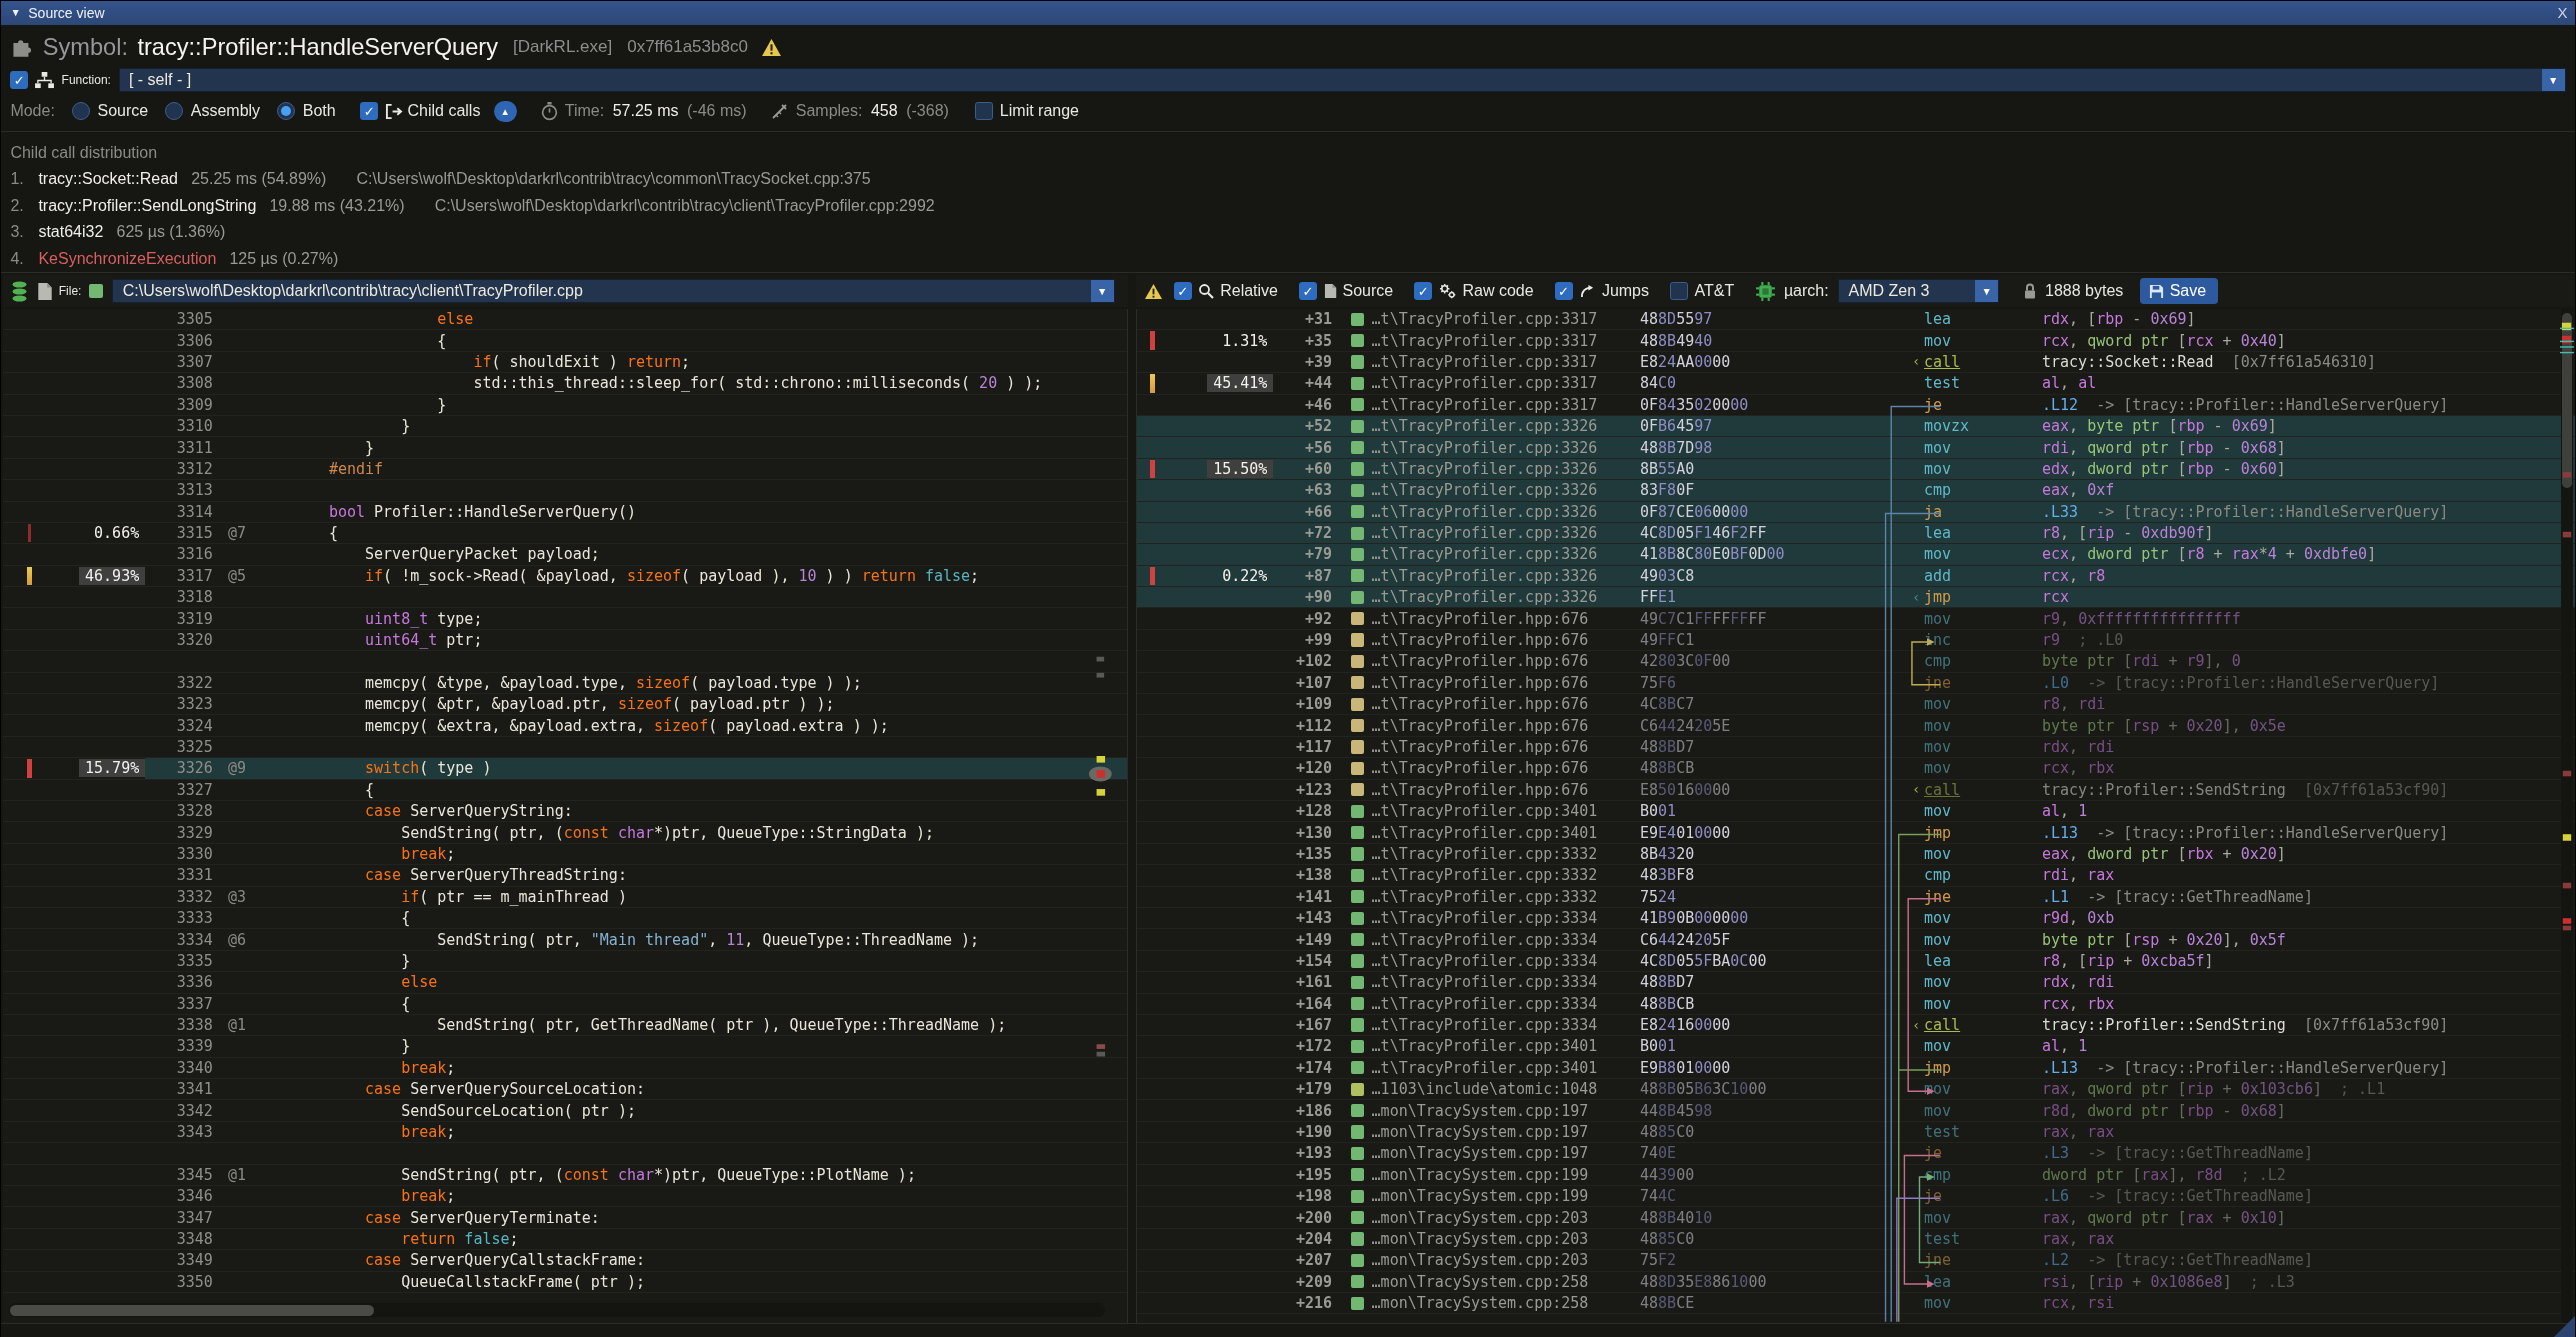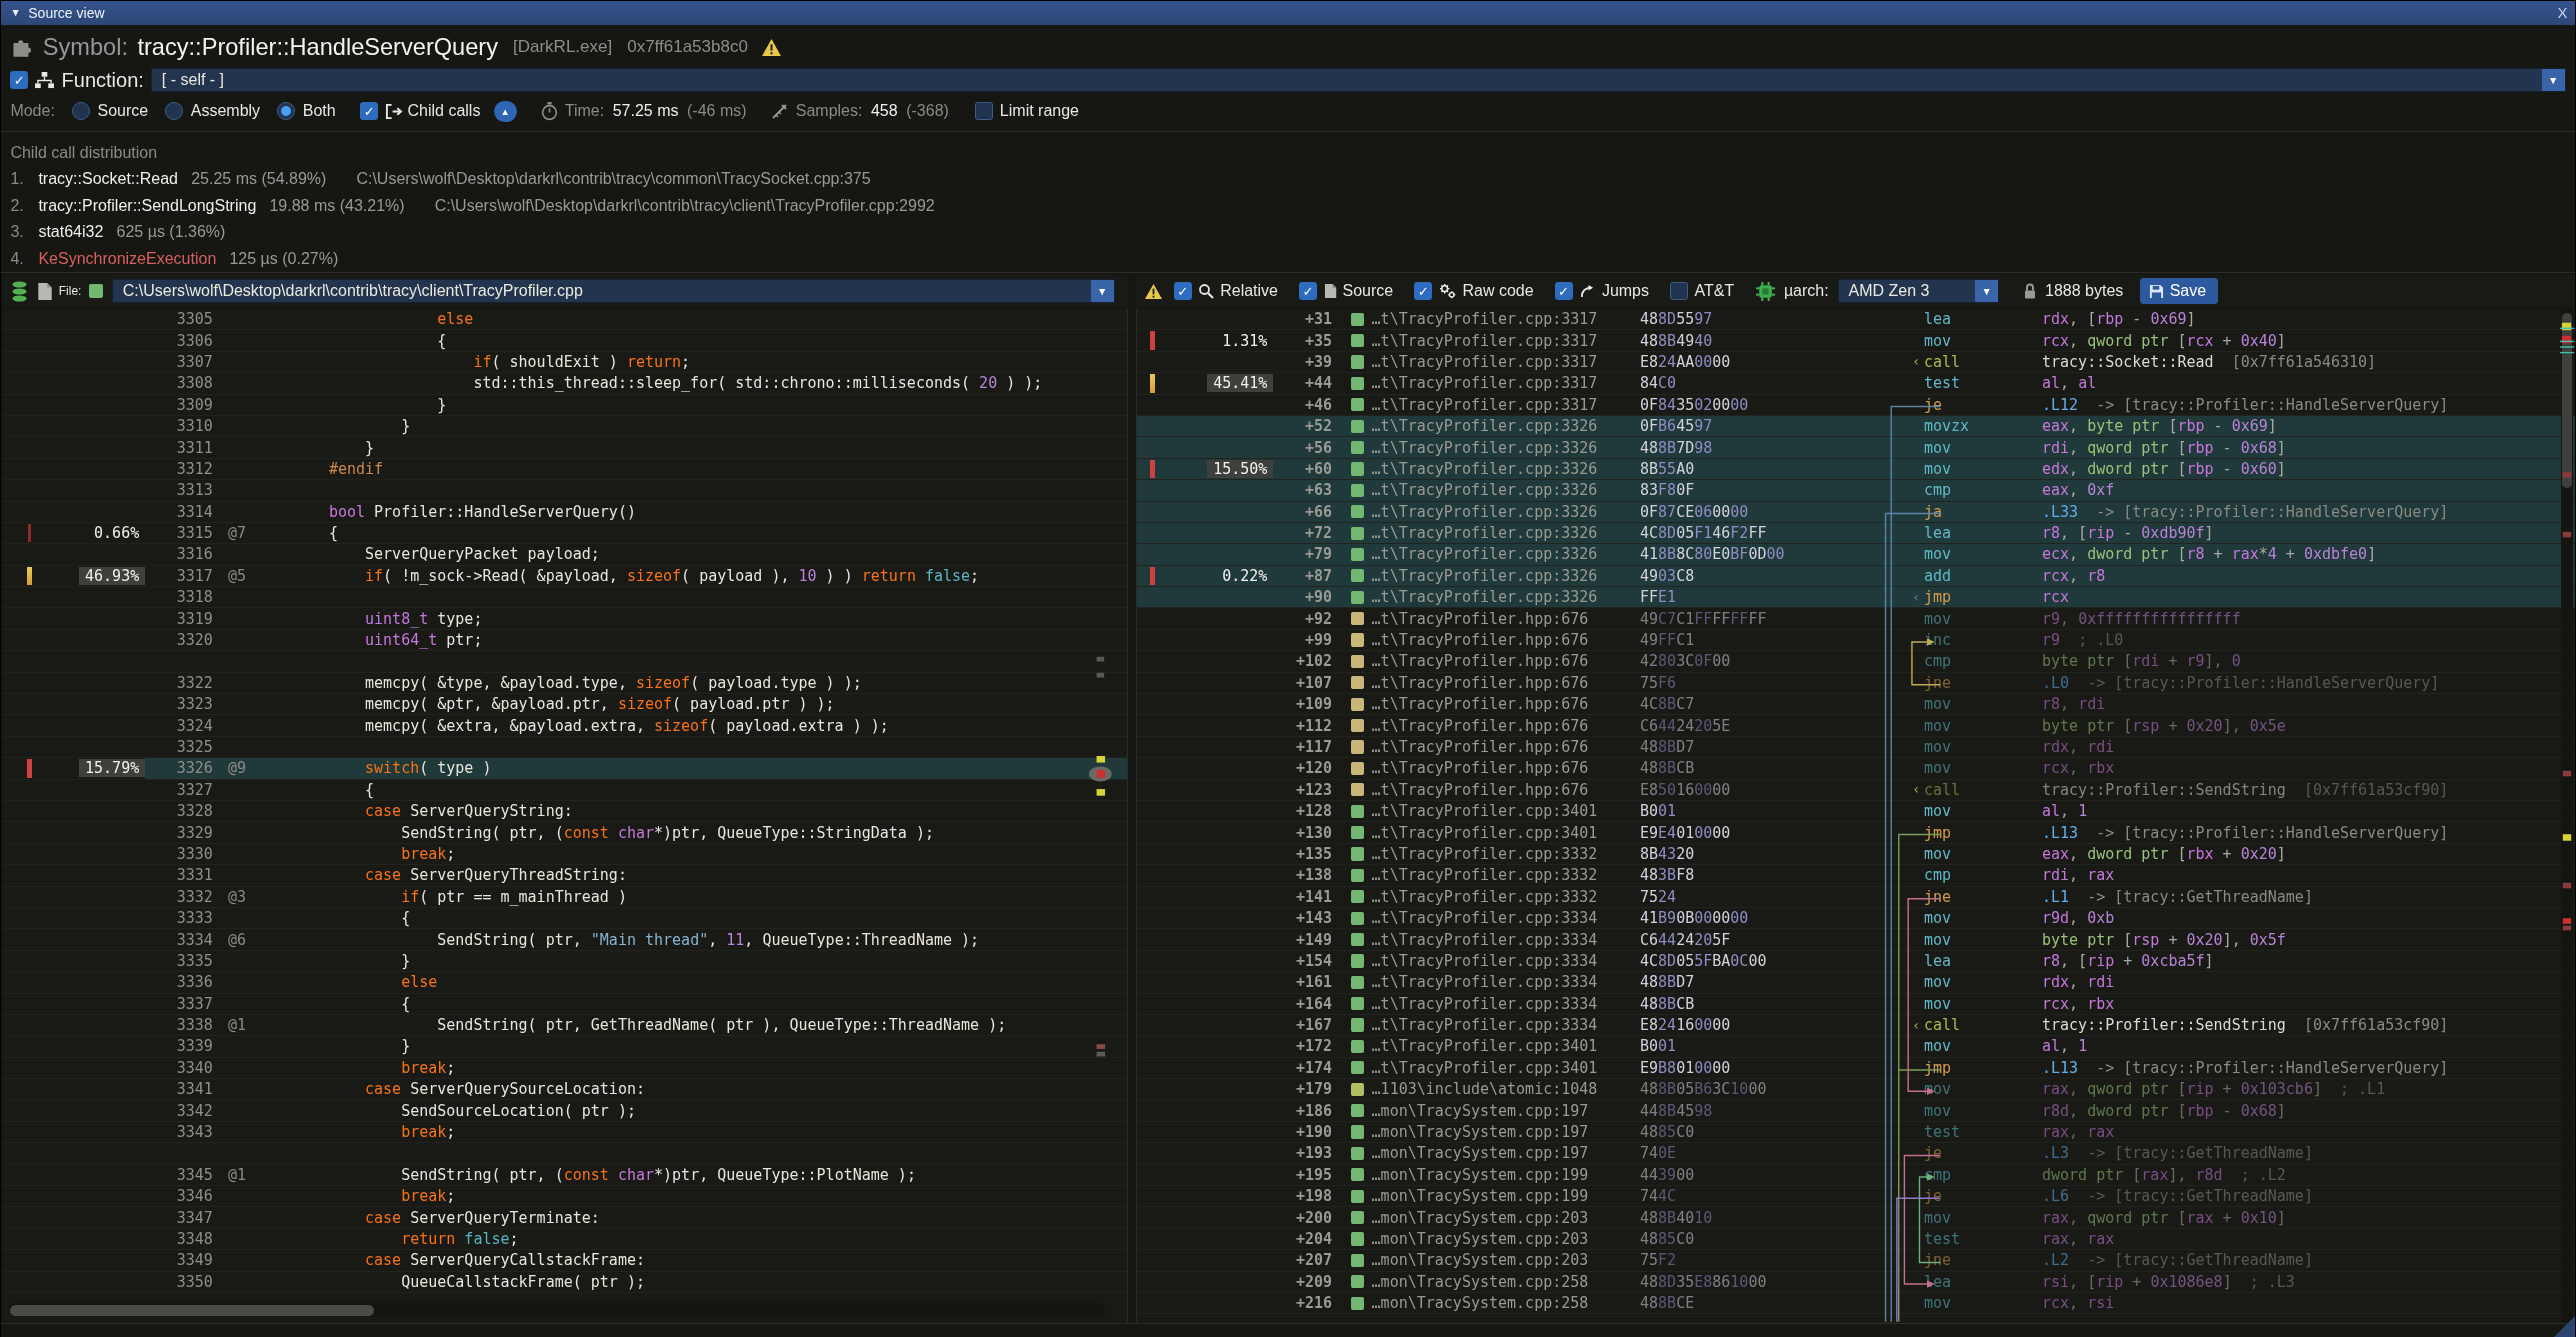--- a/index.html
+++ b/index.html
@@ -14,21 +14,21 @@
   .titlebar .close{margin-left:auto;color:#c9d4e8;font-size:15px;cursor:default;}
 
   
   .symbolbar{position:absolute;left:0;top:28px;width:2576px;height:36px;display:flex;align-items:center;padding-left:9.4px;}
   .symbolbar .lbl{color:#97979a;font-size:23.6px;margin:0 9.4px 0 9.4px;}
   .symbolbar .name{color:#f4f3ef;font-size:23.6px;}
   .symbolbar .mod,.symbolbar .addr{color:#8d8d8c;font-size:17px;margin-left:15px;}
 
   
   .funcbar{position:absolute;left:0;top:66px;width:2576px;height:26.4px;display:flex;align-items:center;padding-left:9.4px;box-sizing:border-box;}
-  .funcbar .lbl{font-size:20px;margin:0 7.6px;}
+  .funcbar .lbl{font-size:12px;margin:0 7.6px;}
   .combo{background:#22344e;border:0.9px solid #141f30;height:24.6px;display:flex;align-items:center;
          font-size:16px;color:#eceadf;padding-left:9.4px;position:relative;box-sizing:border-box;}
   .combo .arrowbox{position:absolute;right:0;top:0;bottom:0;width:23px;background:#3a64a8;display:flex;align-items:center;justify-content:center;color:#fff;font-size:10.4px;}
   .func-combo{flex:1;margin-right:11.3px;}
 
   
   .modebar{position:absolute;left:0;top:96px;width:2576px;height:28px;display:flex;align-items:center;padding-left:9.4px;font-size:16px;}
   .graylbl{color:#8a8a86;}
   .radio{width:18px;height:18px;border-radius:50%;background:#20344f;border:0.9px solid #3d5c8a;box-sizing:border-box;margin:0 7.6px 0 17px;position:relative;}
   .radio.sel{background:#20344f;}
@@ -95,21 +95,21 @@
   .icsq{width:13.2px;height:13.2px;border-radius:1.9px;}
   .icsq.g{background:#72b872;}
   .icsq.t{background:#c9b77a;}
   .icsq.o{background:#b0bf62;}
   .loccell{width:276px;flex:none;color:#9a9a94;padding-left:7.6px;box-sizing:border-box;overflow:hidden;}
   .bytecell{width:225px;flex:none;}
   .b0{color:#d2d2dc;} .b1{color:#8d8dc4;}
   .jmpcell{width:59px;flex:none;height:100%;display:flex;align-items:center;justify-content:flex-end;padding-right:3.8px;box-sizing:border-box;font-size:13.2px;}
   .mncell{width:118px;flex:none;}
   .argcell{white-space:pre;}
-  .mn-op{color:#5fb9c9;} .mn-j{color:#d29a4a;} .mn-c{color:#a9bb4e;}
+  .mn-op{color:#5fb9c9;} .mn-j{color:#d29a4a;} .mn-c{color:#a9bb4e;text-decoration:underline;}
   .dimmed .mncell,.dimmed .argcell,.dimmed .bytecell{opacity:.55;}
 
   
   .tk-kw{color:#f97316;} .tk-typ{color:#c678dd;} .tk-num{color:#b884d8;} .tk-str{color:#86b3d1;}
   .tk-pre{color:#cf884b;} .tk-lit{color:#56b6c2;} .tk-plain{color:#e9e6da;}
   .tk-reg{color:#c678dd;} .tk-ptr{color:#98c379;} .tk-lbl{color:#61afef;} .tk-cmt{color:#8a8a84;}
   .tk-fn{color:#dcdcd4;} .tk-pn{color:#aaaaa2;}
 
   
   .hscroll{position:absolute;left:5.7px;bottom:5.7px;width:1096px;height:14px;background:#141411;border-radius:6.6px;}

